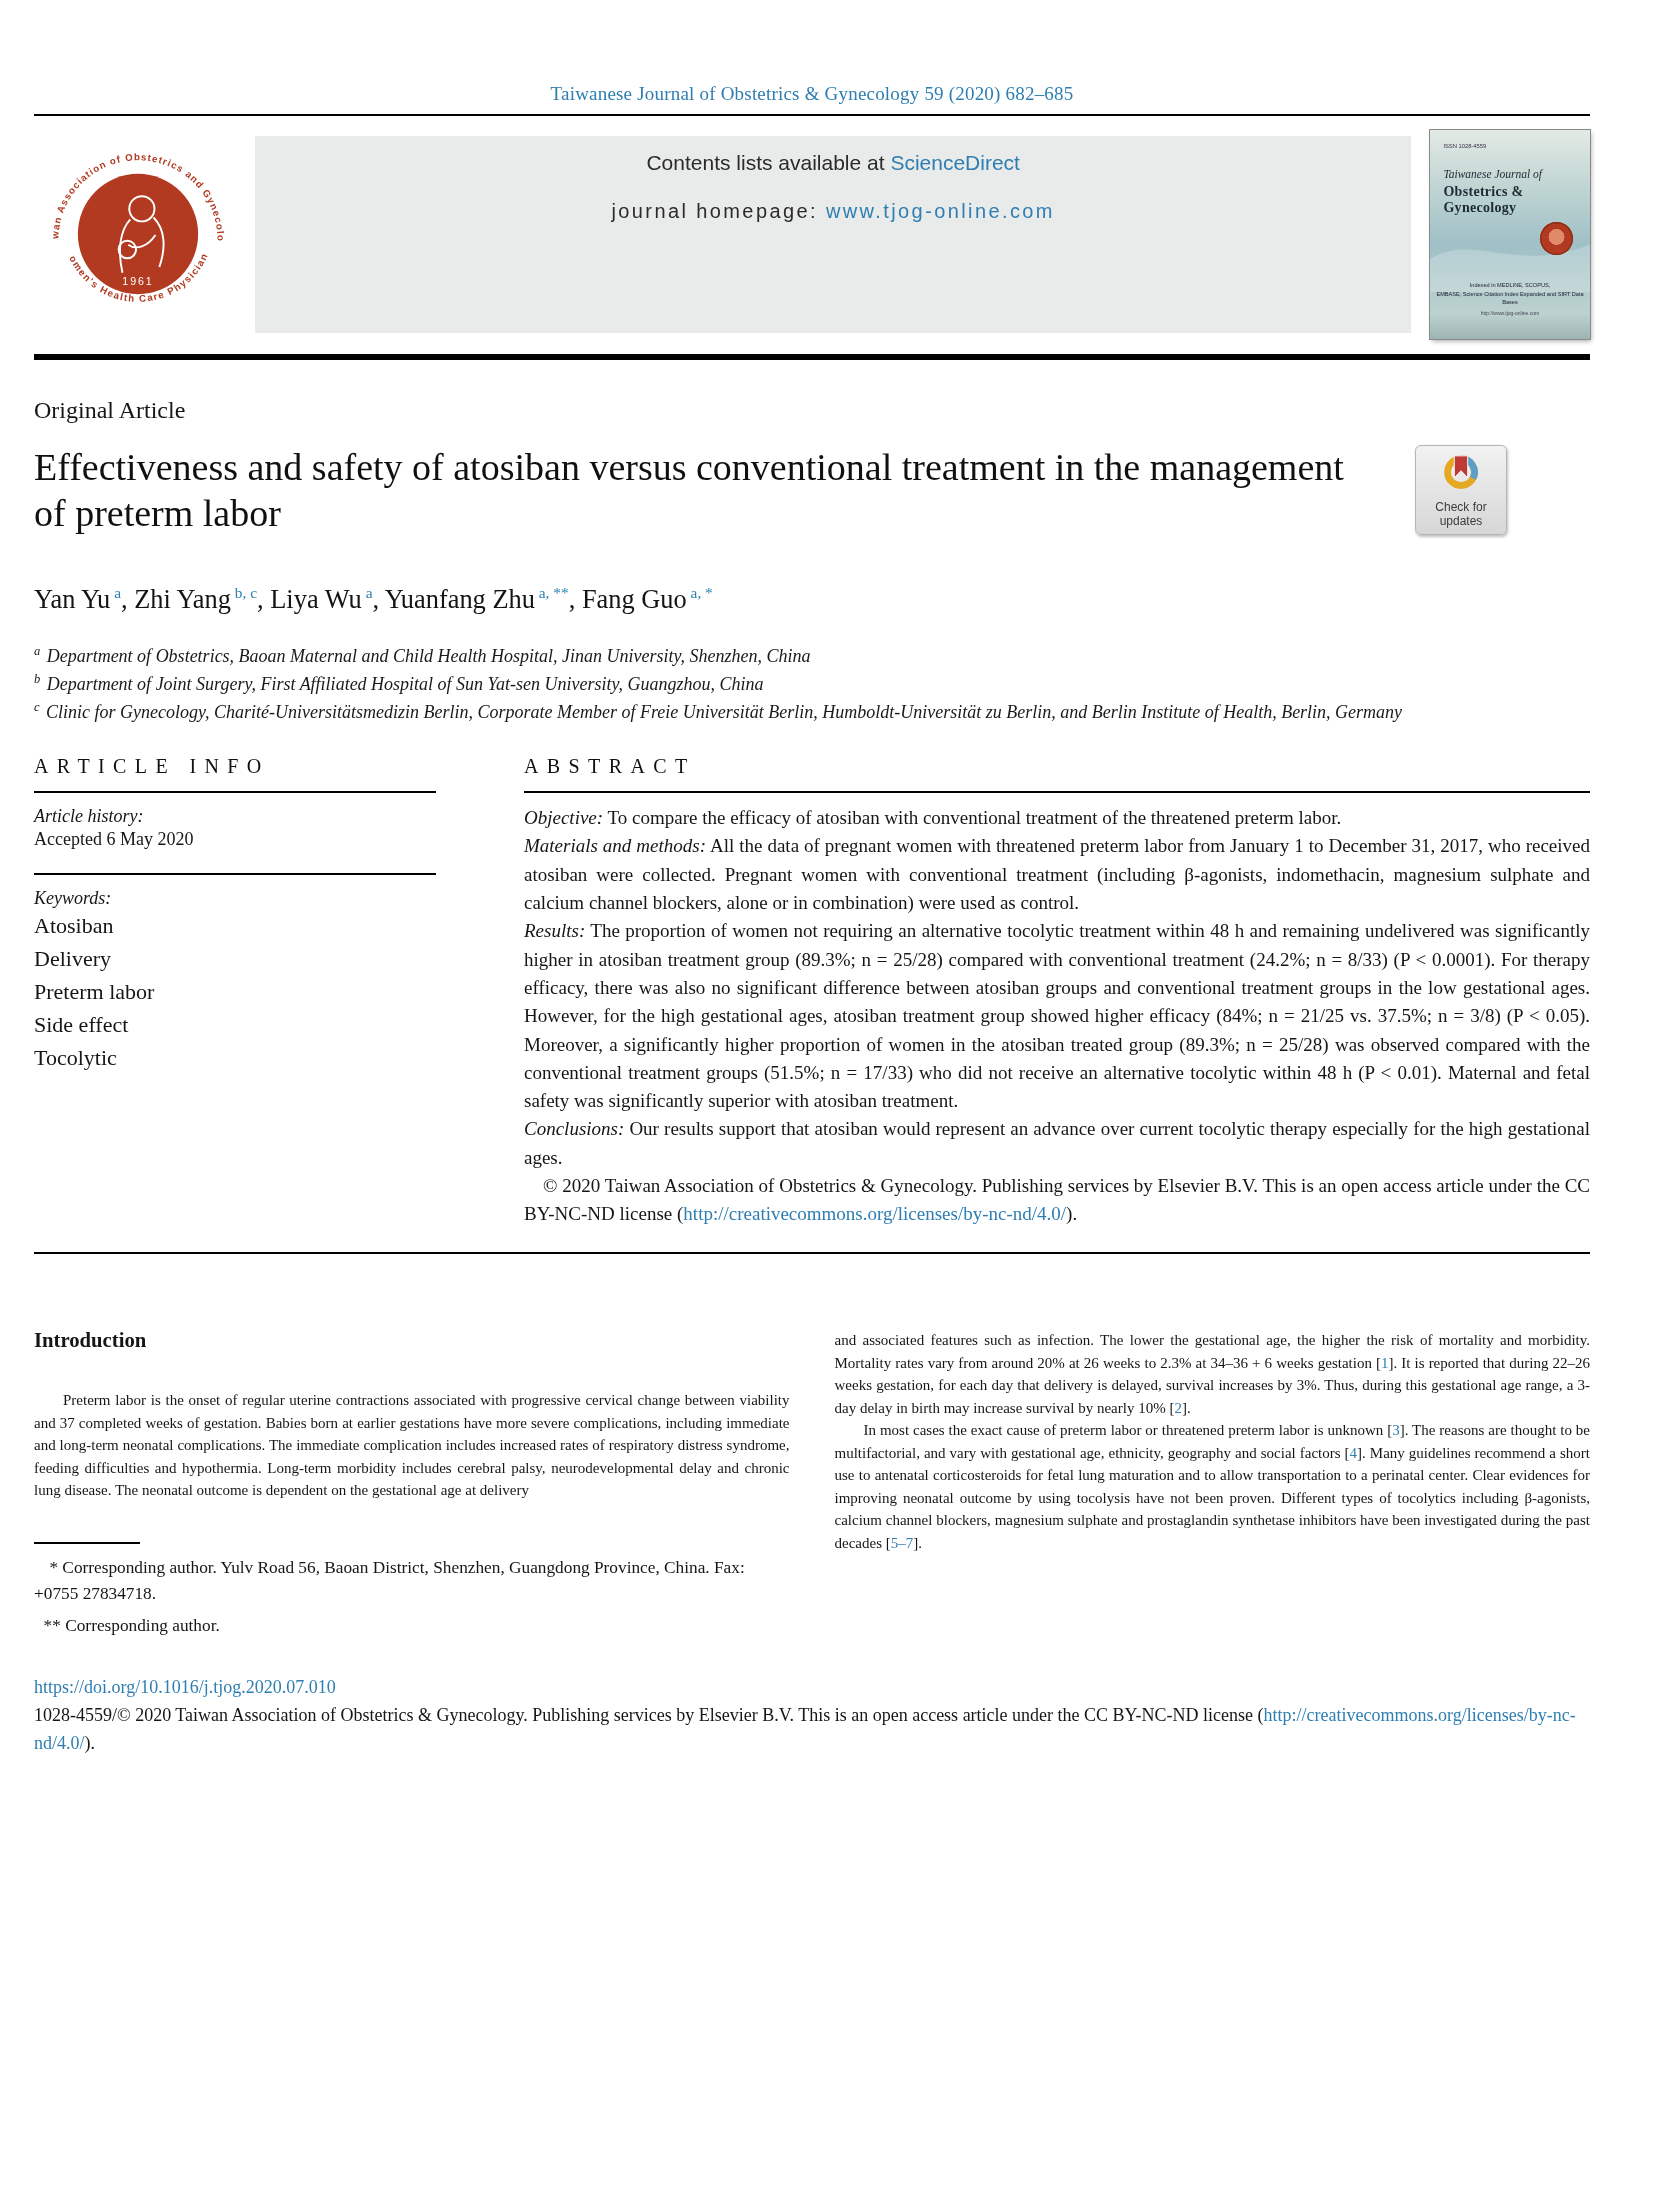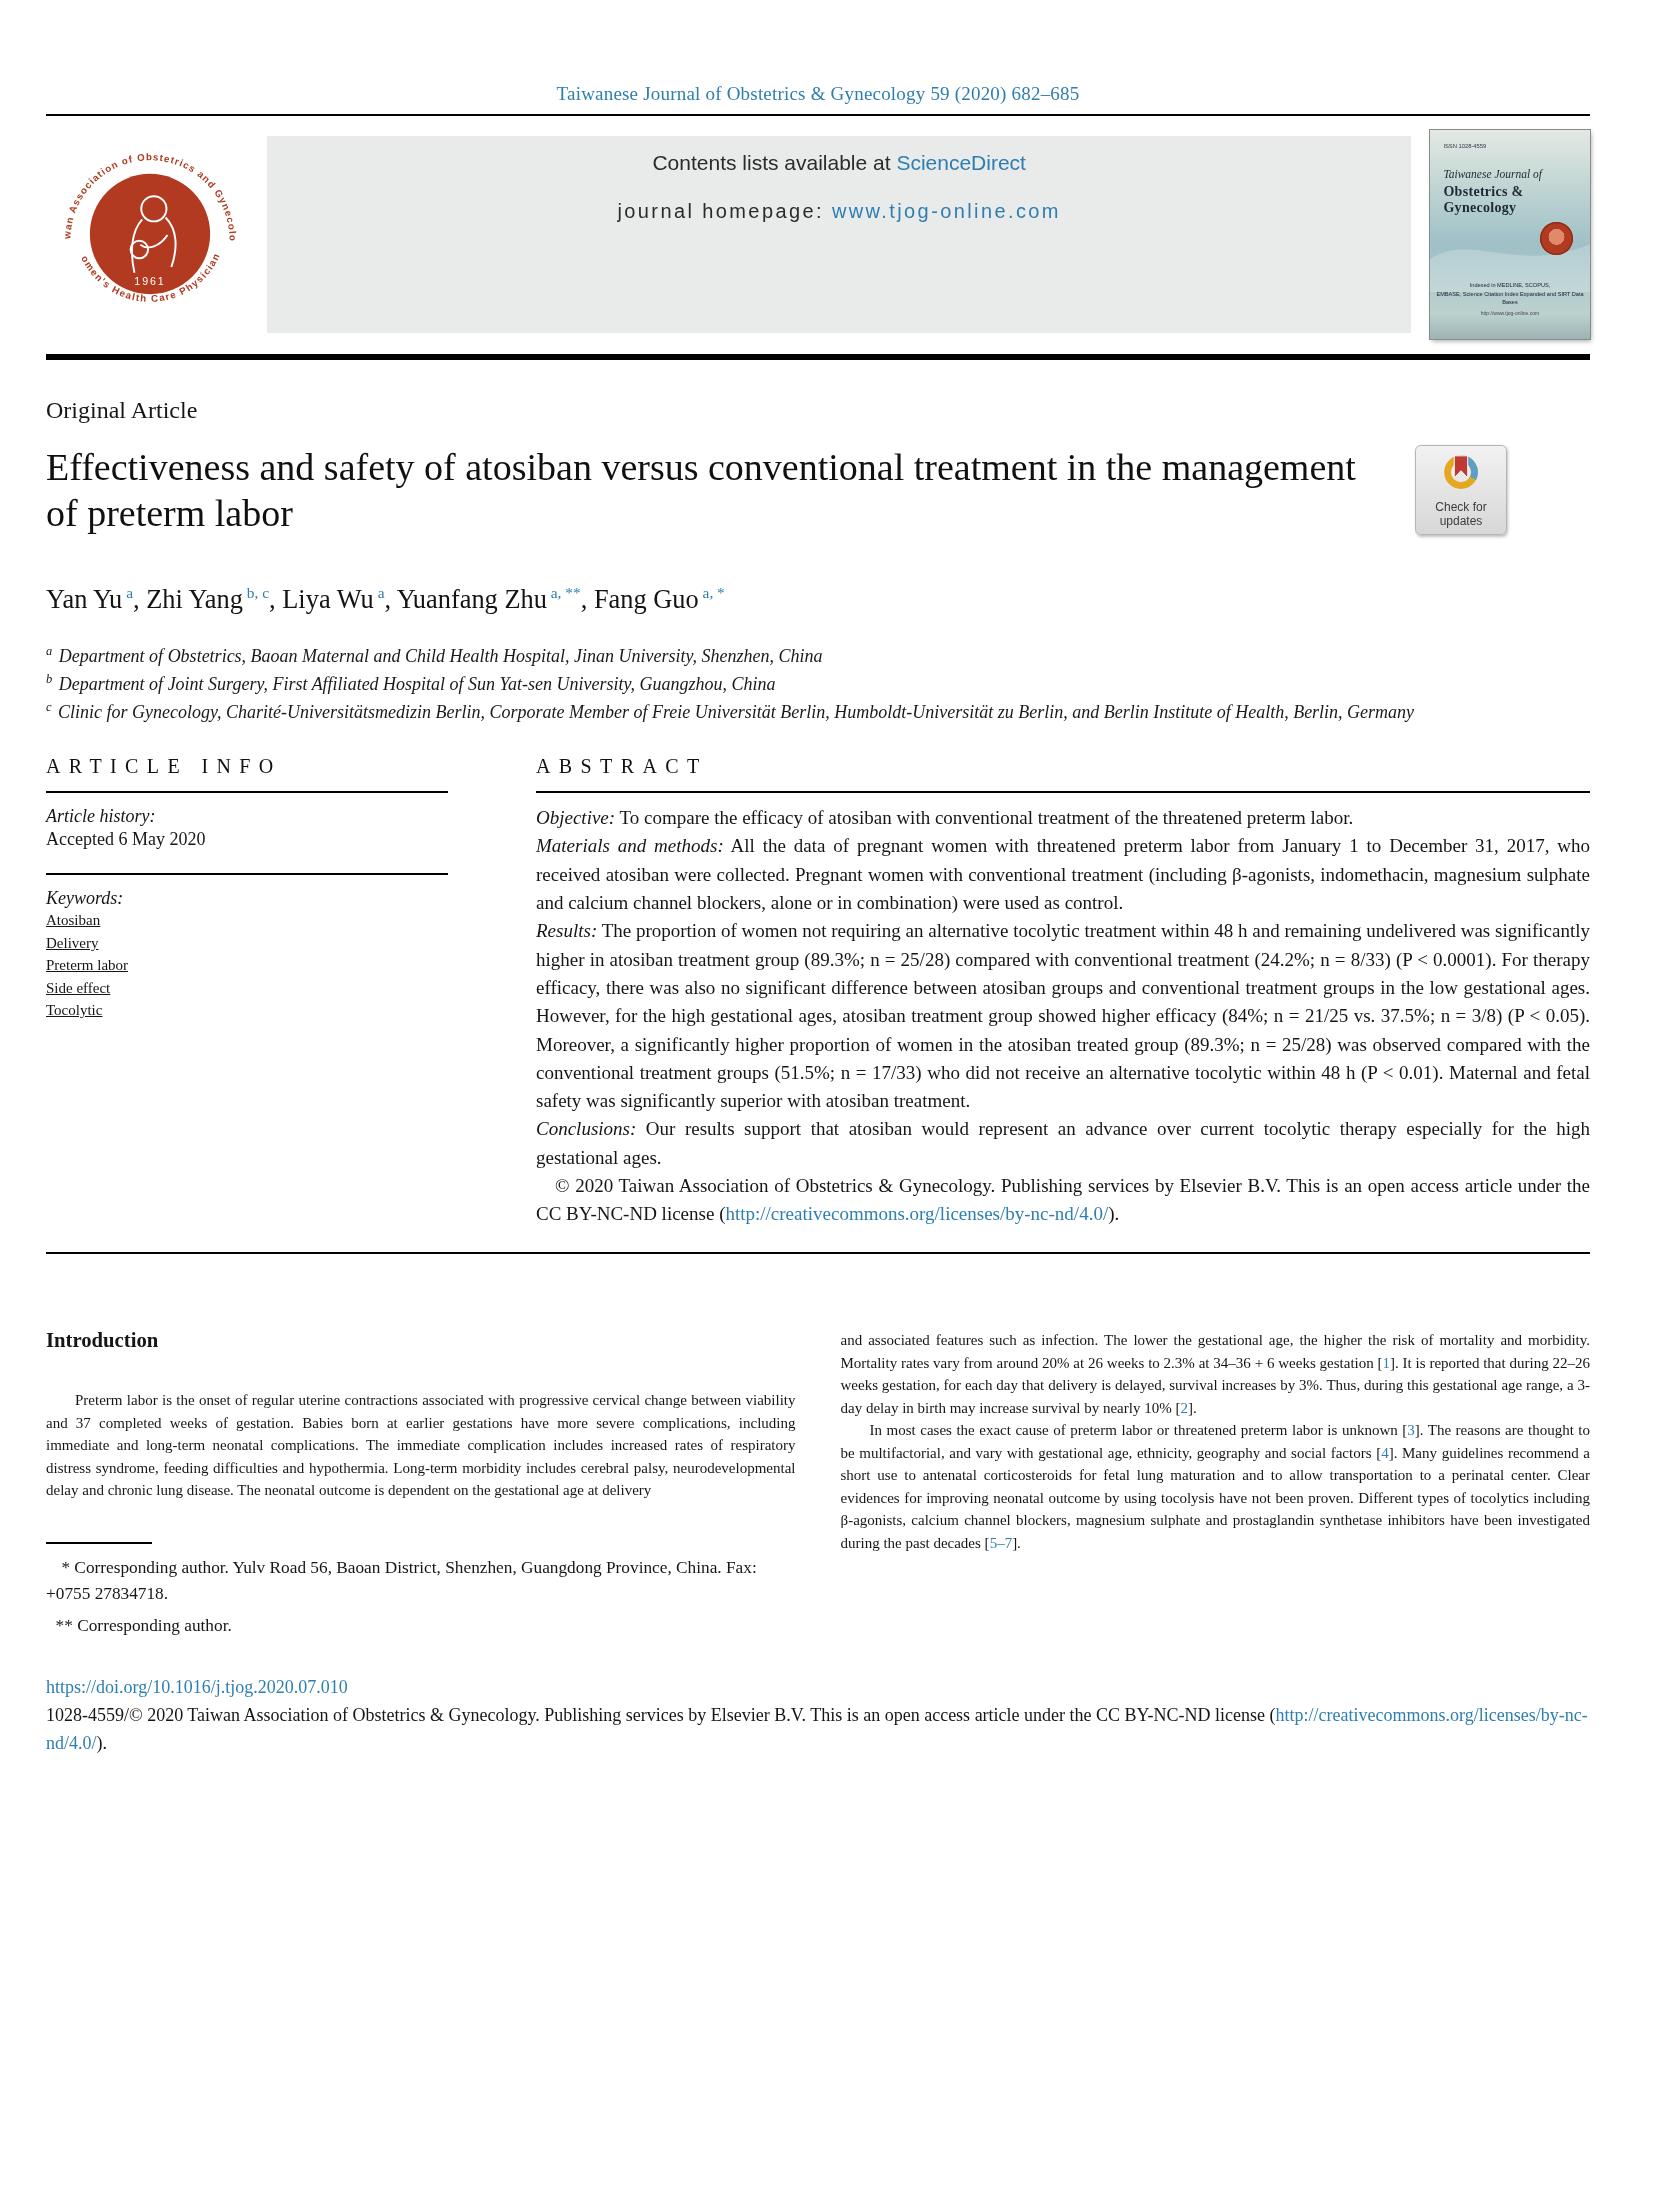--- a/index.html
+++ b/index.html
@@ -1,20 +1,20 @@
 <!DOCTYPE html>
 <html><head>
 <meta charset="utf-8">
 <style>
   * { margin:0; padding:0; box-sizing:border-box; }
   body { background:#888; font-family:"Liberation Serif","DejaVu Serif",serif; }
   .page {
     position:relative; width:1674px; height:2202px; margin:0 auto;
     background:#ffffff; color:#161616; overflow:hidden;
-    padding:83px 84px 0 46px;
+    padding:83px 84px 0 34px;
   }
   .sans { font-family:"Liberation Sans","DejaVu Sans",sans-serif; }
   a, .link { color:#2e7eb1; text-decoration:none; cursor:pointer; }
   .ref { color:#2e7eb1; }
 
   
   .citation { text-align:center; font-size:19px; color:#2e7eb1; letter-spacing:0.2px; }
   .rule-top { margin-top:8.6px; height:2.9px; background:#000; }
   .rule-heavy { margin-top:15.4px; height:5.8px; background:#000; }
 
@@ -63,21 +63,21 @@
 
   
   .info-section { display:flex; margin-top:29px; }
   .info-col { width:402px; flex:none; }
   .abs-col { flex:1; margin-left:88px; }
   .col-heading { font-size:20px; letter-spacing:.42em; color:#111; }
   .hrule { height:1.9px; background:#000; margin-top:12.5px; }
   .info-label { font-style:italic; font-size:18px; margin-top:13.4px; }
   .info-value { font-size:18px; margin-top:1.9px; }
   .info-rule2 { height:1.9px; background:#000; margin-top:23px; }
-  .kw { font-size:15px; line-height:1.5;text-decoration:underline; }
+  .kw { font-size:22px; line-height:1.5; }
   .abs-body { margin-top:11.5px; }
   .abs-p { font-size:19px; line-height:1.49; text-align:justify; }
   .abs-label { font-style:italic; }
   .abs-copy { font-size:19px; line-height:1.49; text-align:justify; text-indent:19px; }
   .rule-section { height:2.9px; background:#000; margin-top:23px; }
 
   
   .body-section { display:flex; margin-top:75px; }
   .bcol { flex:1; }
   .bcol + .bcol { margin-left:45px; }

